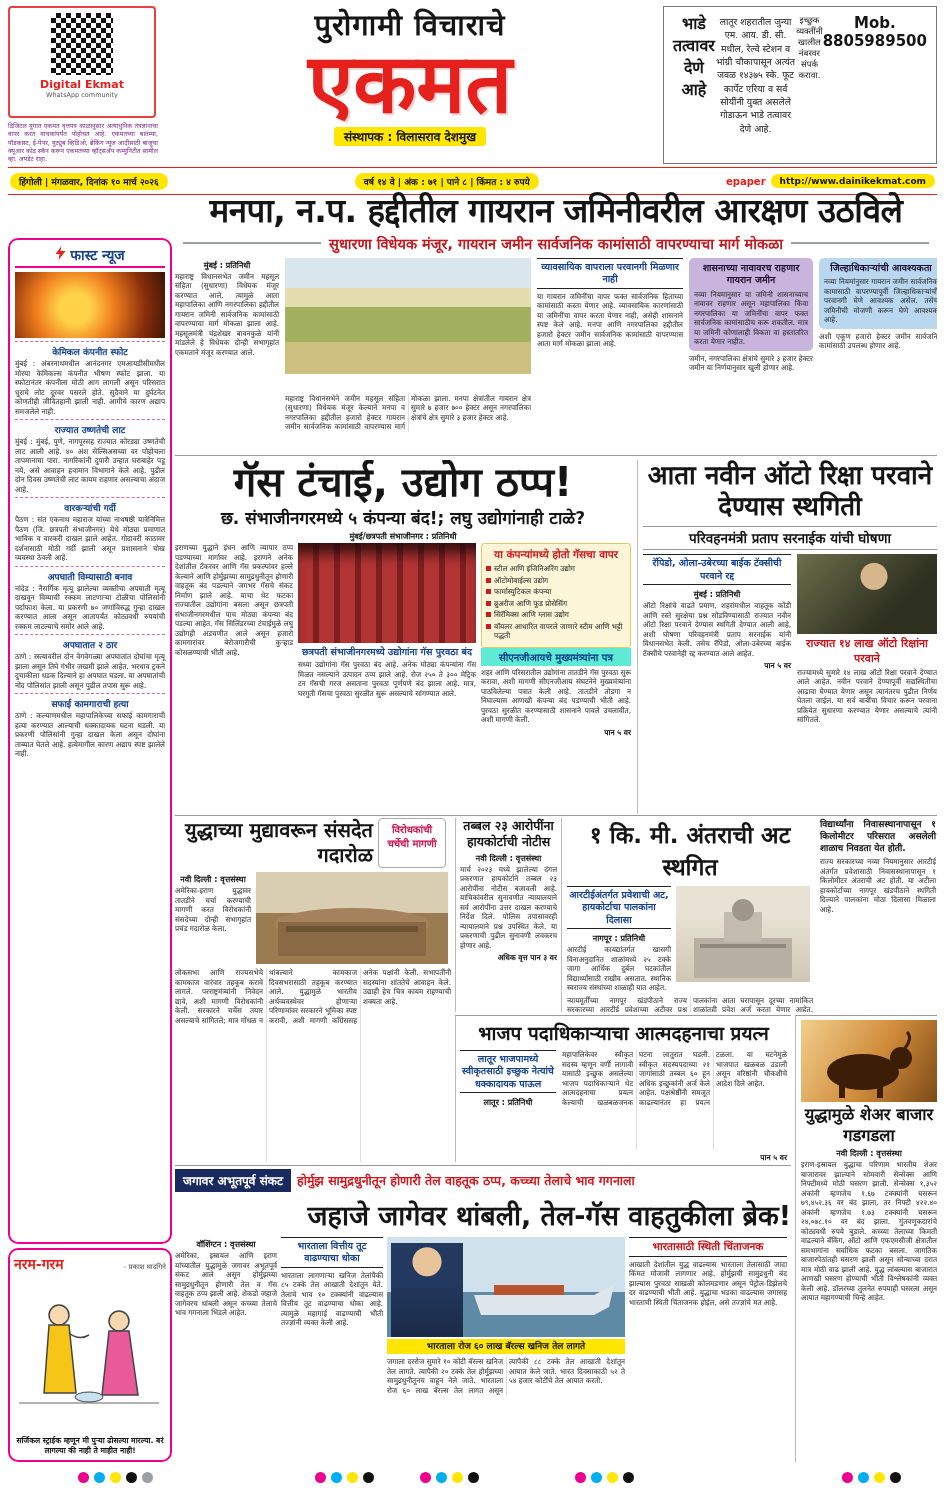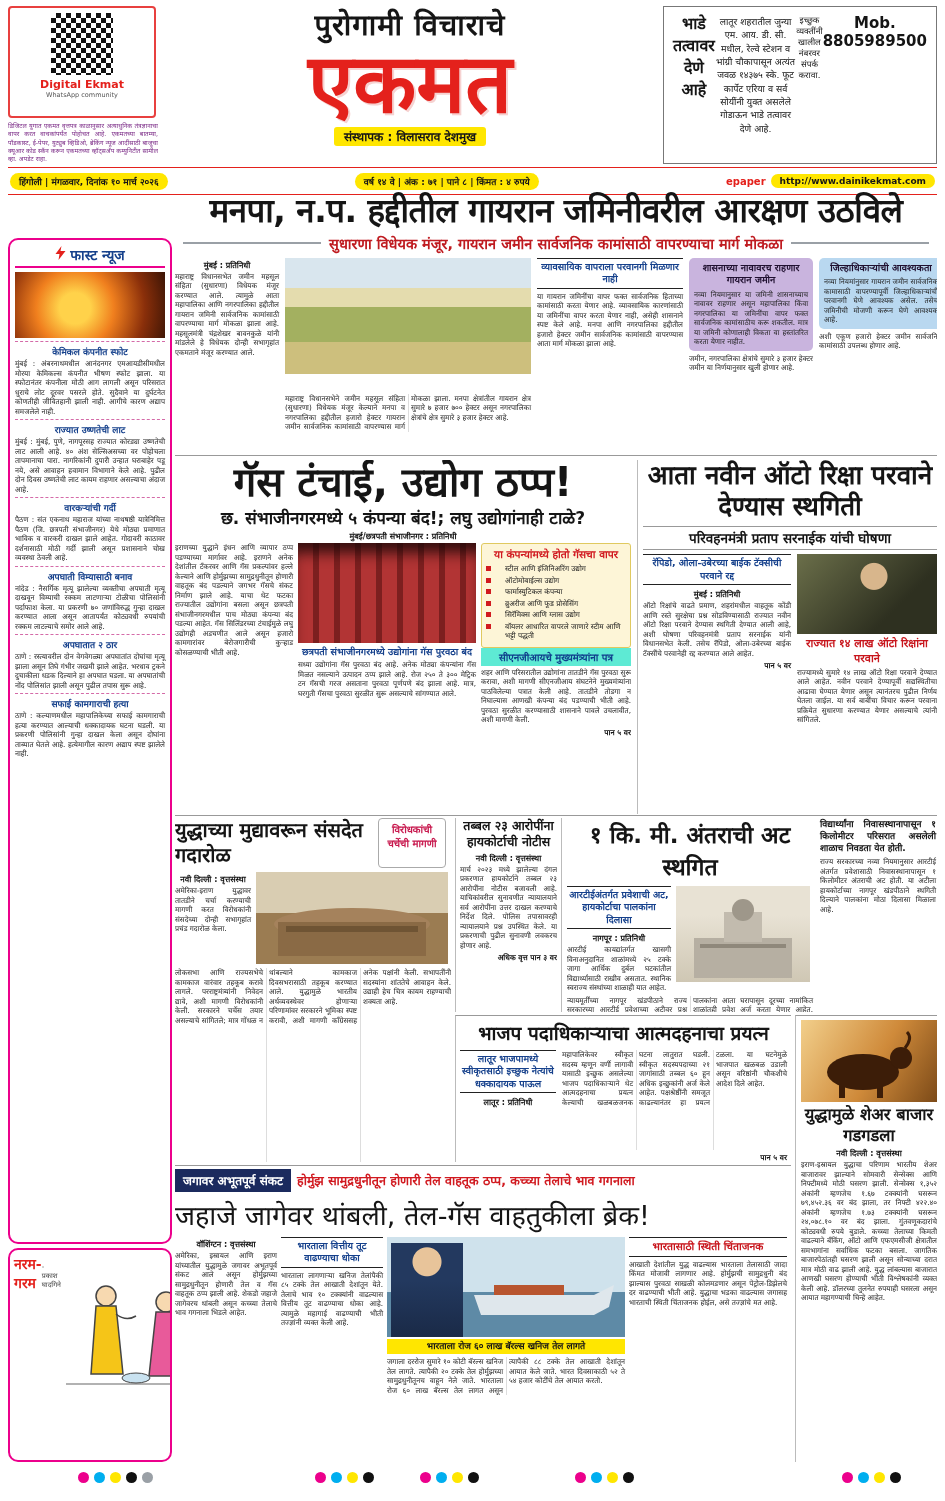--- a/index.html
+++ b/index.html
@@ -16,21 +16,21 @@
   .photo{width:100%;position:relative;overflow:hidden}
   .tintbox{border-radius:5px;padding:4px 5px}
   .tb-title{font-weight:bold;font-size:9.5px;text-align:center;line-height:1.3;margin-bottom:3px;color:#201030}
   .purple{background:#c9b4de}
   .blue2{background:#b9d8f0}
   .yellowbar{background:#ffe600;font-weight:bold;font-size:9px;text-align:center;padding:2px;line-height:1.25}
   .fn-item{border-top:1px dashed #d46aa8;padding-top:3px;margin-top:3px}
   .fn-title{color:#16418c;font-weight:bold;font-size:9px;text-align:center;margin-bottom:1px}
   .usagebox{background:#fdf5d7;border:1px solid #e0c95f;padding:4px;border-radius:3px}
   .ub-title{color:#d11a20;font-weight:bold;font-size:10.5px;text-align:center;line-height:1.25;margin-bottom:3px}
-  .ub-item{display:flex;gap:14px;font-size:7.3px;line-height:1.3;margin-bottom:2px;text-align:left}
+  .ub-item{display:flex;gap:3px;font-size:7.3px;line-height:1.3;margin-bottom:2px;text-align:left}
   .sq{width:5px;height:5px;background:#d11a20;flex:none;margin-top:2px}
   .marks{position:absolute;display:flex;gap:5px;top:2px}
   .dot{width:11px;height:11px;border-radius:50%}
   .m{background:#ec008c}.c{background:#00aeef}.y{background:#ffe600}.k{background:#111}.g{background:#9aa0a6}
   .hline{flex:1;height:2px;background:#9aa0a6;margin:0 8px}
 </style>
 </head>
 <body>
 
 <div class="abs" style="left:8px;top:6px;width:148px;height:112px;border:2px solid #e8403f;border-radius:4px;padding:3px;text-align:center">
@@ -196,21 +196,21 @@
       <div style="color:#c8161d;font-weight:bold;font-size:11px;text-align:center;line-height:1.3;margin:3px 0 2px">राज्यात १४ लाख ऑटो रिक्षांना परवाने</div>
       <div class="bt">राज्यामध्ये सुमारे १४ लाख ऑटो रिक्षा परवाने देण्यात आले आहेत. नवीन परवाने देण्यापूर्वी सद्यस्थितीचा आढावा घेण्यात येणार असून त्यानंतरच पुढील निर्णय घेतला जाईल. या सर्व बाबींचा विचार करून परवाना प्रक्रियेत सुधारणा करण्यात येणार असल्याचे त्यांनी सांगितले.</div>
     </div>
   </div>
 </div>
 
 <div class="abs" style="left:175px;top:815px;width:762px;height:0;border-top:1px solid #999"></div>
 
 <div class="abs" style="left:175px;top:818px;width:276px;height:344px">
   <div style="display:flex;gap:5px">
-    <div style="width:198px;font-size:20px;font-weight:bold;text-align:left;line-height:1.25">युद्धाच्या मुद्यावरून संसदेत गदारोळ</div>
+    <div style="width:198px;font-size:20px;font-weight:bold;text-align:right;line-height:1.25">युद्धाच्या मुद्यावरून संसदेत गदारोळ</div>
     <div style="width:68px;border:1px solid #aaa;border-radius:4px;color:#c81a4f;font-weight:bold;font-size:10px;text-align:center;line-height:1.35;padding:4px 2px">विरोधकांची चर्चेची मागणी</div>
   </div>
   <div style="display:flex;gap:5px;margin-top:4px">
     <div style="width:76px;flex:none">
       <div class="byline">नवी दिल्ली : वृत्तसंस्था</div>
       <div class="bt">अमेरिका-इराण युद्धावर तातडीने चर्चा करण्याची मागणी करत विरोधकांनी संसदेच्या दोन्ही सभागृहांत प्रचंड गदारोळ केला.</div>
     </div>
     <div class="photo" style="width:192px;height:92px;background:linear-gradient(#d9cdb2 0 45%, #9b7c52 45%)">
       <svg style="position:absolute;inset:0" width="192" height="92" viewBox="0 0 192 92">
           <ellipse cx="96" cy="52" rx="78" ry="16" fill="#a5825c"></ellipse>
@@ -282,21 +282,21 @@
   <div style="font-size:16.5px;font-weight:bold;text-align:center;line-height:1.25;margin-top:3px">युद्धामुळे शेअर बाजार गडगडला</div>
   <div class="byline">नवी दिल्ली : वृत्तसंस्था</div>
   <div class="bt">इराण-इस्रायल युद्धाचा परिणाम भारतीय शेअर बाजारावर झाल्याने सोमवारी सेन्सेक्स आणि निफ्टीमध्ये मोठी घसरण झाली. सेन्सेक्स १,३५२ अंकांनी म्हणजेच १.६७ टक्क्यांनी घसरून ७९,४५२.३६ वर बंद झाला, तर निफ्टी ४२२.४० अंकांनी म्हणजेच १.७३ टक्क्यांनी घसरून २४,०७८.१० वर बंद झाला. गुंतवणूकदारांचे कोट्यवधी रुपये बुडाले. कच्च्या तेलाच्या किमती वाढल्याने बँकिंग, ऑटो आणि एफएमसीजी क्षेत्रातील समभागांना सर्वाधिक फटका बसला. जागतिक बाजारपेठांतही घसरण झाली असून सोन्याच्या दरात मात्र मोठी वाढ झाली आहे. युद्ध लांबल्यास बाजारात आणखी घसरण होण्याची भीती विश्लेषकांनी व्यक्त केली आहे. डॉलरच्या तुलनेत रुपयाही घसरला असून आयात महागण्याची चिन्हे आहेत.</div>
 </div>
 
 <div class="abs" style="left:175px;top:1165px;width:616px;height:297px;border-top:1px solid #999;padding-top:3px">
   <div style="display:flex;align-items:center;gap:6px">
     <span style="background:#1b2a5e;color:#fff;font-weight:bold;font-size:12px;padding:3px 8px">जगावर अभूतपूर्व संकट</span>
     <span style="color:#d11a20;font-weight:bold;font-size:12.5px">होर्मुझ सामुद्रधुनीतून होणारी तेल वाहतूक ठप्प, कच्च्या तेलाचे भाव गगनाला</span>
   </div>
-  <div style="font-size:27px;font-weight:normal;text-align:left;margin:4px 0">जहाजे जागेवर थांबली, तेल-गॅस वाहतुकीला ब्रेक!</div>
+  <div style="font-size:27px;font-weight:bold;text-align:right;margin:4px 0">जहाजे जागेवर थांबली, तेल-गॅस वाहतुकीला ब्रेक!</div>
   <div style="display:flex;gap:4px">
     <div style="width:102px;flex:none">
       <div class="byline">वॉशिंग्टन : वृत्तसंस्था</div>
       <div class="bt">अमेरिका, इस्रायल आणि इराण यांच्यातील युद्धामुळे जगावर अभूतपूर्व संकट आले असून होर्मुझच्या सामुद्रधुनीतून होणारी तेल व गॅस वाहतूक ठप्प झाली आहे. शेकडो जहाजे जागेवरच थांबली असून कच्च्या तेलाचे भाव गगनाला भिडले आहेत.</div>
     </div>
     <div style="width:102px;flex:none">
       <div class="ruled">भारताला वित्तीय तूट वाढण्याचा धोका</div>
       <div class="bt">भारताला लागणाऱ्या खनिज तेलांपैकी ८५ टक्के तेल आखाती देशांतून येते. तेलाचे भाव १० टक्क्यांनी वाढल्यास वित्तीय तूट वाढण्याचा धोका आहे. त्यामुळे महागाई वाढण्याची भीती तज्ज्ञांनी व्यक्त केली आहे.</div>
     </div>
     <div style="width:238px;flex:none">
@@ -310,21 +310,21 @@
       <div class="yellowbar" style="margin-top:2px">भारताला रोज ६० लाख बॅरल्स खनिज तेल लागते</div>
       <div class="bt" style="margin-top:3px;columns:2;column-gap:6px;column-rule:1px solid #ddd">जगाला दररोज सुमारे १० कोटी बॅरल्स खनिज तेल लागते. त्यापैकी २० टक्के तेल होर्मुझच्या सामुद्रधुनीतूनच वाहून नेले जाते. भारताला रोज ६० लाख बॅरल्स तेल लागत असून त्यापैकी ८८ टक्के तेल आखाती देशांतून आयात केले जाते. भारत दिवसाकाठी ५२ ते ५४ हजार कोटींचे तेल आयात करतो.</div>
     </div>
     <div style="width:158px;flex:none">
       <div class="redruled">भारतासाठी स्थिती चिंताजनक</div>
       <div class="bt">आखाती देशांतील युद्ध वाढल्यास भारताला तेलासाठी जादा किंमत मोजावी लागणार आहे. होर्मुझची सामुद्रधुनी बंद झाल्यास पुरवठा साखळी कोलमडणार असून पेट्रोल-डिझेलचे दर वाढण्याची भीती आहे. युद्धाचा भडका वाढल्यास जगासह भारताची स्थिती चिंताजनक होईल, असे तज्ज्ञांचे मत आहे.</div>
     </div>
   </div>
 </div>
 
-<div class="abs" style="left:8px;top:1248px;width:164px;height:214px;border:2px solid #ec008c;border-radius:10px;padding:4px;display:flex;">
+<div class="abs" style="left:8px;top:1248px;width:164px;height:214px;border:2px solid #ec008c;border-radius:10px;padding:4px;display:flex;flex-direction:column">
   <div style="display:flex;align-items:baseline;justify-content:space-between">
     <span style="color:#e4211c;font-weight:bold;font-size:14px">नरम-गरम</span>
     <span style="font-size:7px;color:#444">- प्रकाश घादगिने</span>
   </div>
   <div style="flex:1">
     <svg width="150" height="140" viewBox="0 0 150 140">
       <line x1="5" y1="130" x2="145" y2="130" stroke="#999" stroke-width="1.5"></line>
       <circle cx="45" cy="42" r="10" fill="#f7d9b0" stroke="#444" stroke-width="1.5"></circle>
       <path d="M35 52 L30 120 L62 120 L55 52 Z" fill="#f5c518" stroke="#444" stroke-width="1.5"></path>
       <circle cx="105" cy="48" r="10" fill="#f7d9b0" stroke="#444" stroke-width="1.5"></circle>

